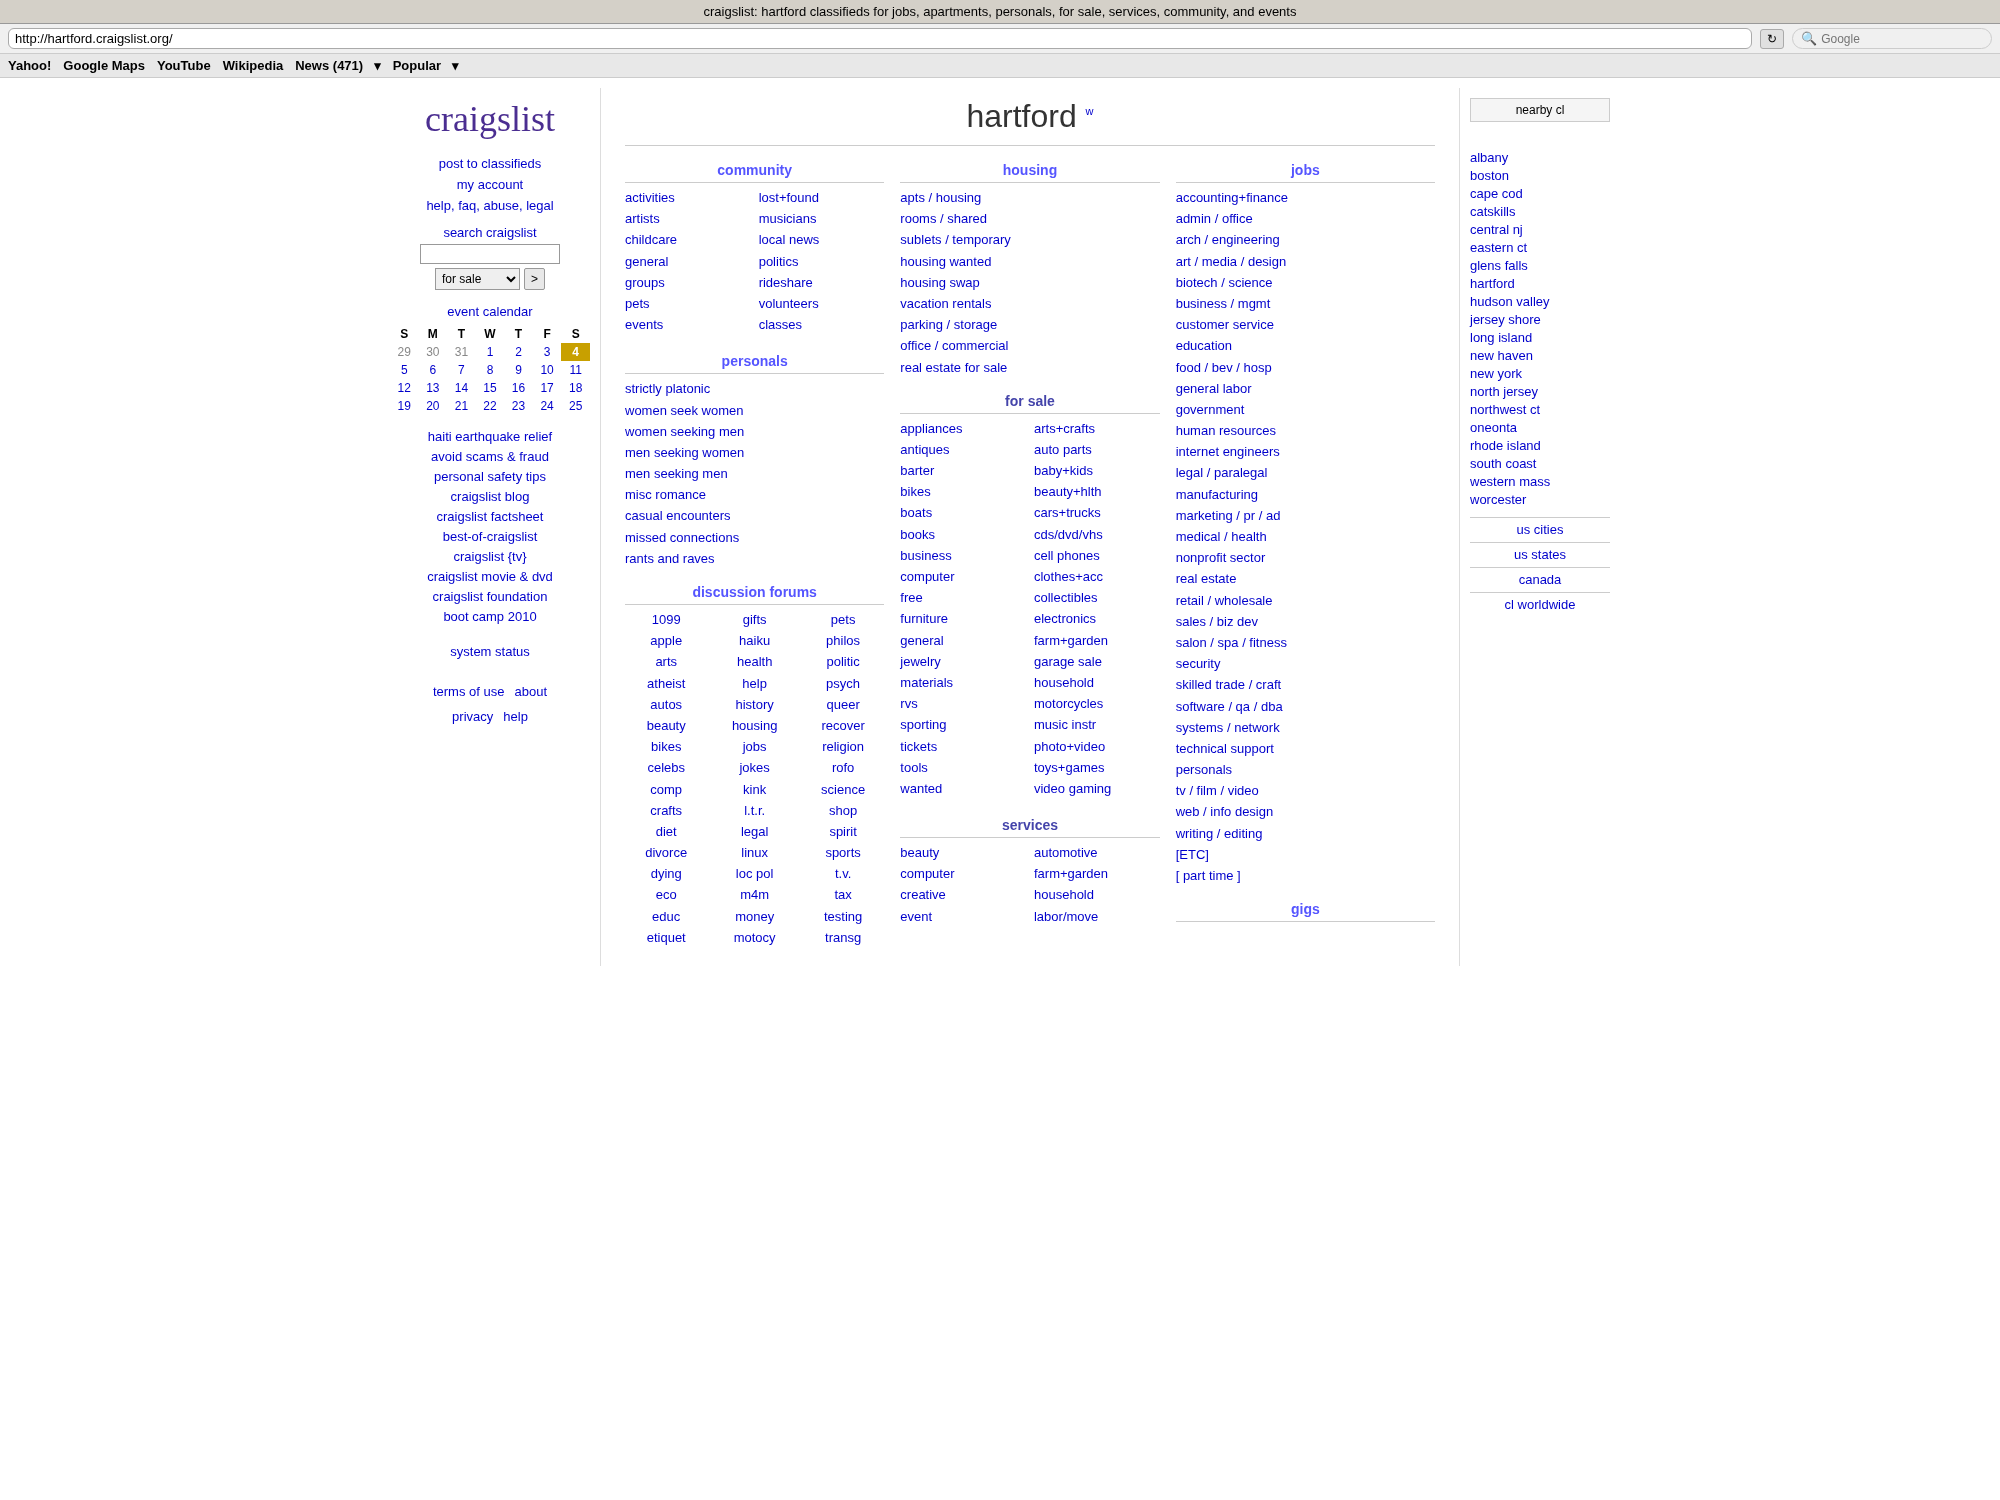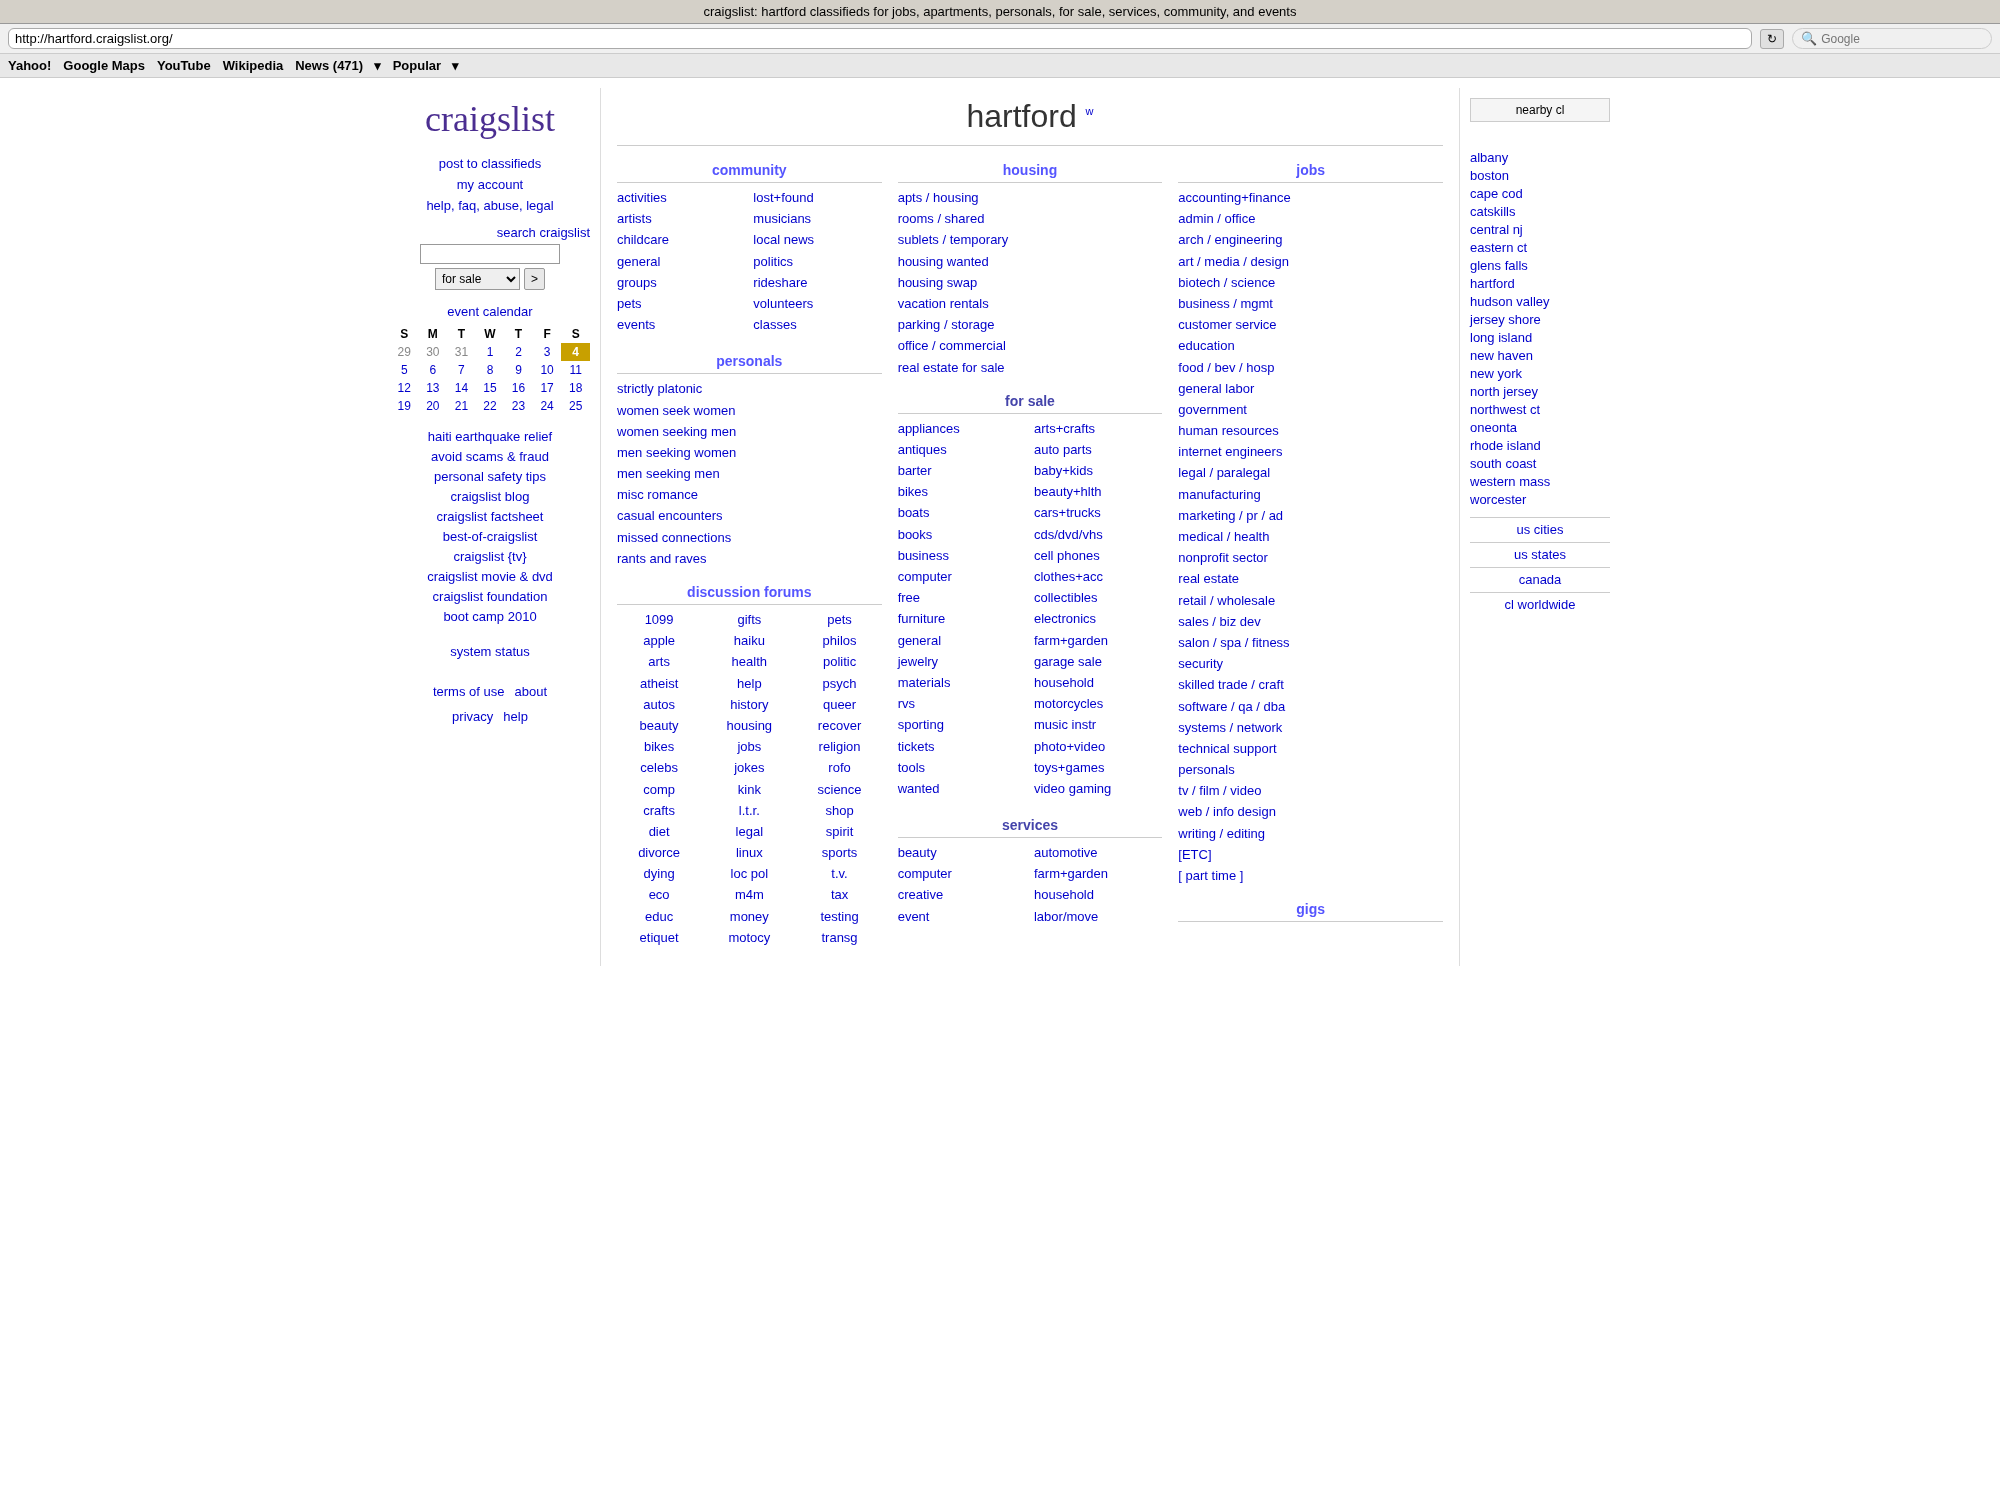--- a/index.html
+++ b/index.html
@@ -99,21 +99,20 @@
     }
 
     .search-section {
       margin: 12px 0;
     }
     .search-section label {
       font-size: 13px;
       display: block;
       margin-bottom: 4px;
       color: #00c;
-      text-align: right;
     }
     .search-row {
       display: flex;
       justify-content: center;
       gap: 4px;
       margin-top: 4px;
     }
     .search-select {
       border: 1px solid #999;
       font-size: 12px;
@@ -177,21 +176,21 @@
     }
     .sidebar-bottom-row a {
       color: #00c;
       text-decoration: none;
       font-size: 13px;
     }
 
     
     .main-content {
       flex: 1;
-      padding: 0 16px;
+      padding: 0 24px;
       border-left: 1px solid #ddd;
       border-right: 1px solid #ddd;
     }
     .main-header {
       text-align: center;
       padding: 10px 0;
       border-bottom: 1px solid #ccc;
       margin-bottom: 16px;
     }
     .main-header h1 {

